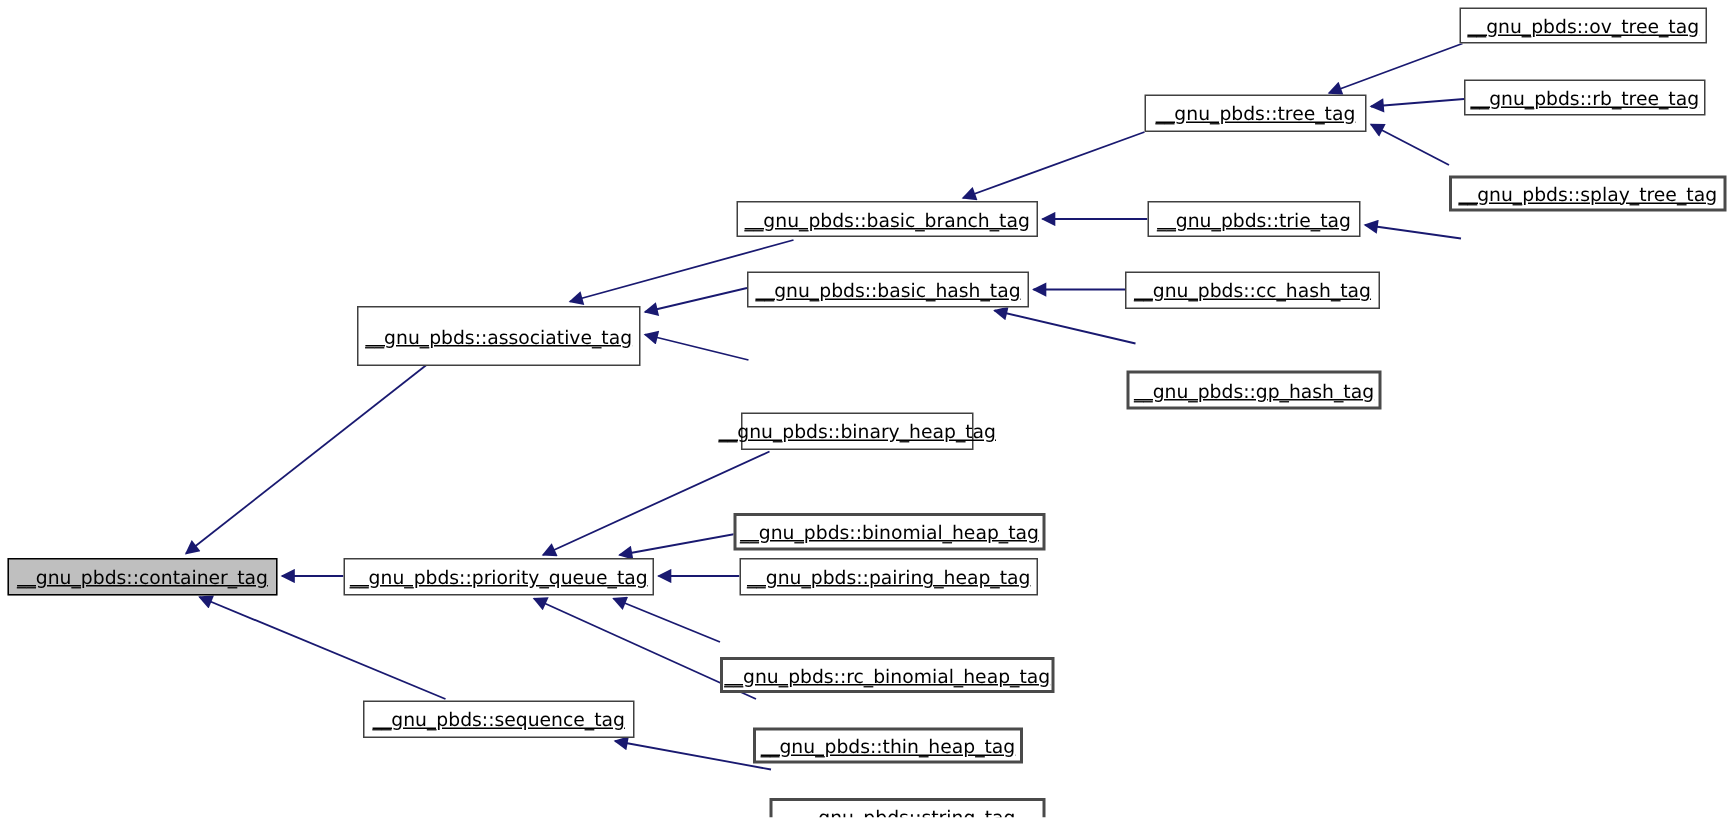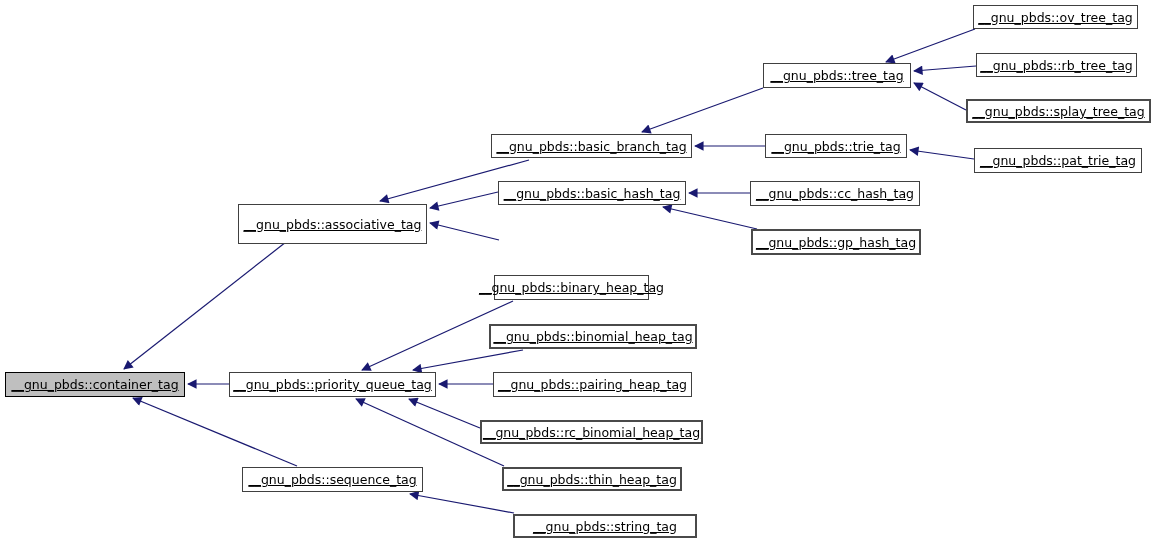--- a/index.html
+++ b/index.html
@@ -26,21 +26,21 @@
     background:var(--node-fill);
     border:1px solid var(--node-border);
     color:var(--text-color);
     font-size:12.5px;
     display:flex;align-items:center;justify-content:center;
     white-space:nowrap;
     z-index:2;
     cursor:pointer;
     text-decoration:underline;
   }
-  .node.b2{border-width:2px;border-color:#4a4a4a;}
+  .node.b2{border-width:2px;border-color:#4a4a4a;margin-top:18px;}
   .node.selected{
     background:var(--sel-fill);
     border:1px solid var(--sel-border);
     cursor:default;
   }
 </style>
 </head>
 <body>
 
 <div id="canvas">
@@ -105,15 +105,14 @@
   <div class="node" style="left:750px;top:181px;width:170px;height:25px">__gnu_pbds::cc_hash_tag</div>
 
   <div class="node b2" style="left:751px;top:229px;width:170px;height:26px">__gnu_pbds::gp_hash_tag</div>
 
   <div class="node" style="left:973px;top:5px;width:165px;height:24px">__gnu_pbds::ov_tree_tag</div>
 
   <div class="node" style="left:976px;top:53px;width:161px;height:24px">__gnu_pbds::rb_tree_tag</div>
 
   <div class="node b2" style="left:966px;top:99px;width:185px;height:24px">__gnu_pbds::splay_tree_tag</div>
 
-  <div class="node" style="left:974px;top:148px;width:168px;height:25px">__gnu_pbds::pat_trie_tag</div>
 
 </div>
 
 </body></html>

